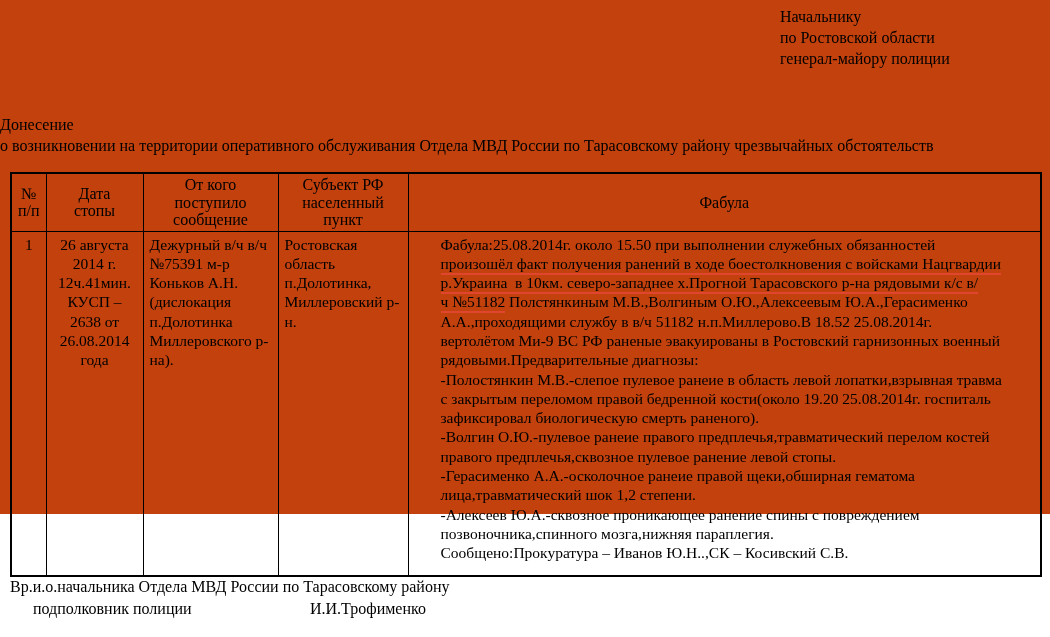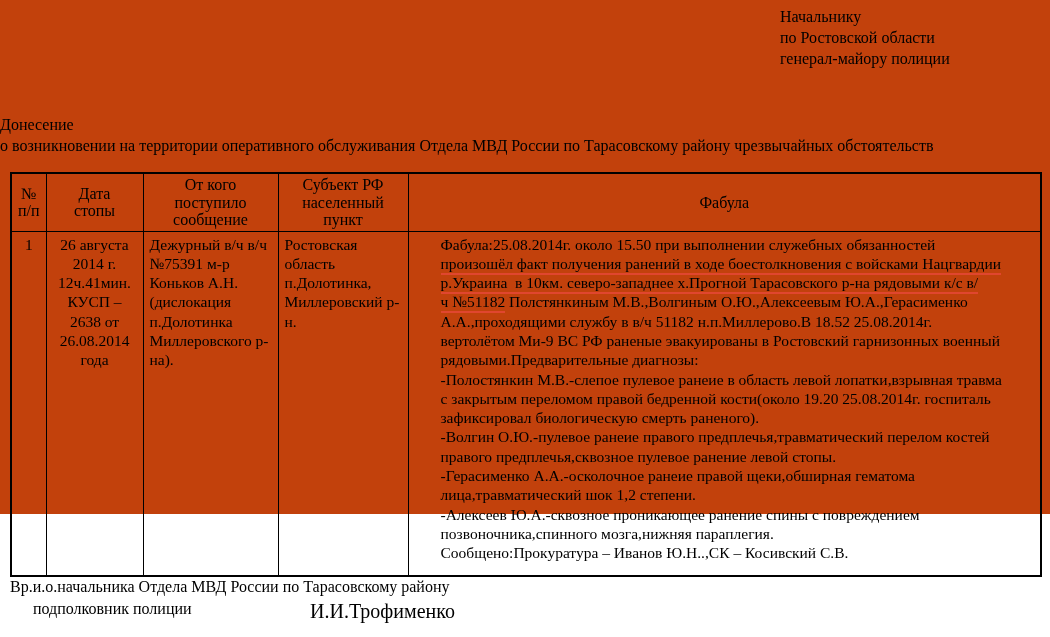--- a/index.html
+++ b/index.html
@@ -43,21 +43,21 @@
   }
   td.cell-center { text-align: center; }
   .fabula-line { white-space: pre-wrap; margin-left: 26px; }
   .u {
     border-bottom: 2px solid var(--underline-color, #e0462f);
     padding-bottom: 1px;
   }
 
   .footer-line1 { position: absolute; left: 10px; top: 578px; font-size: 16px; }
   .footer-rank  { position: absolute; left: 10px; top: 600px; font-size: 16px; margin-left: 23px; }
-  .footer-name  { position: absolute; left: 310px; top: 600px; font-size: 20px; }
+  .footer-name  { position: absolute; left: 310px; top: 600px; font-size: 16px; }
 </style>
 </head>
 <body>
 
 <div class="page">
 
   <div class="letterhead">
     <div>Начальнику</div>
     <div>по Ростовской области</div>
     <div>генерал-майору полиции</div>

